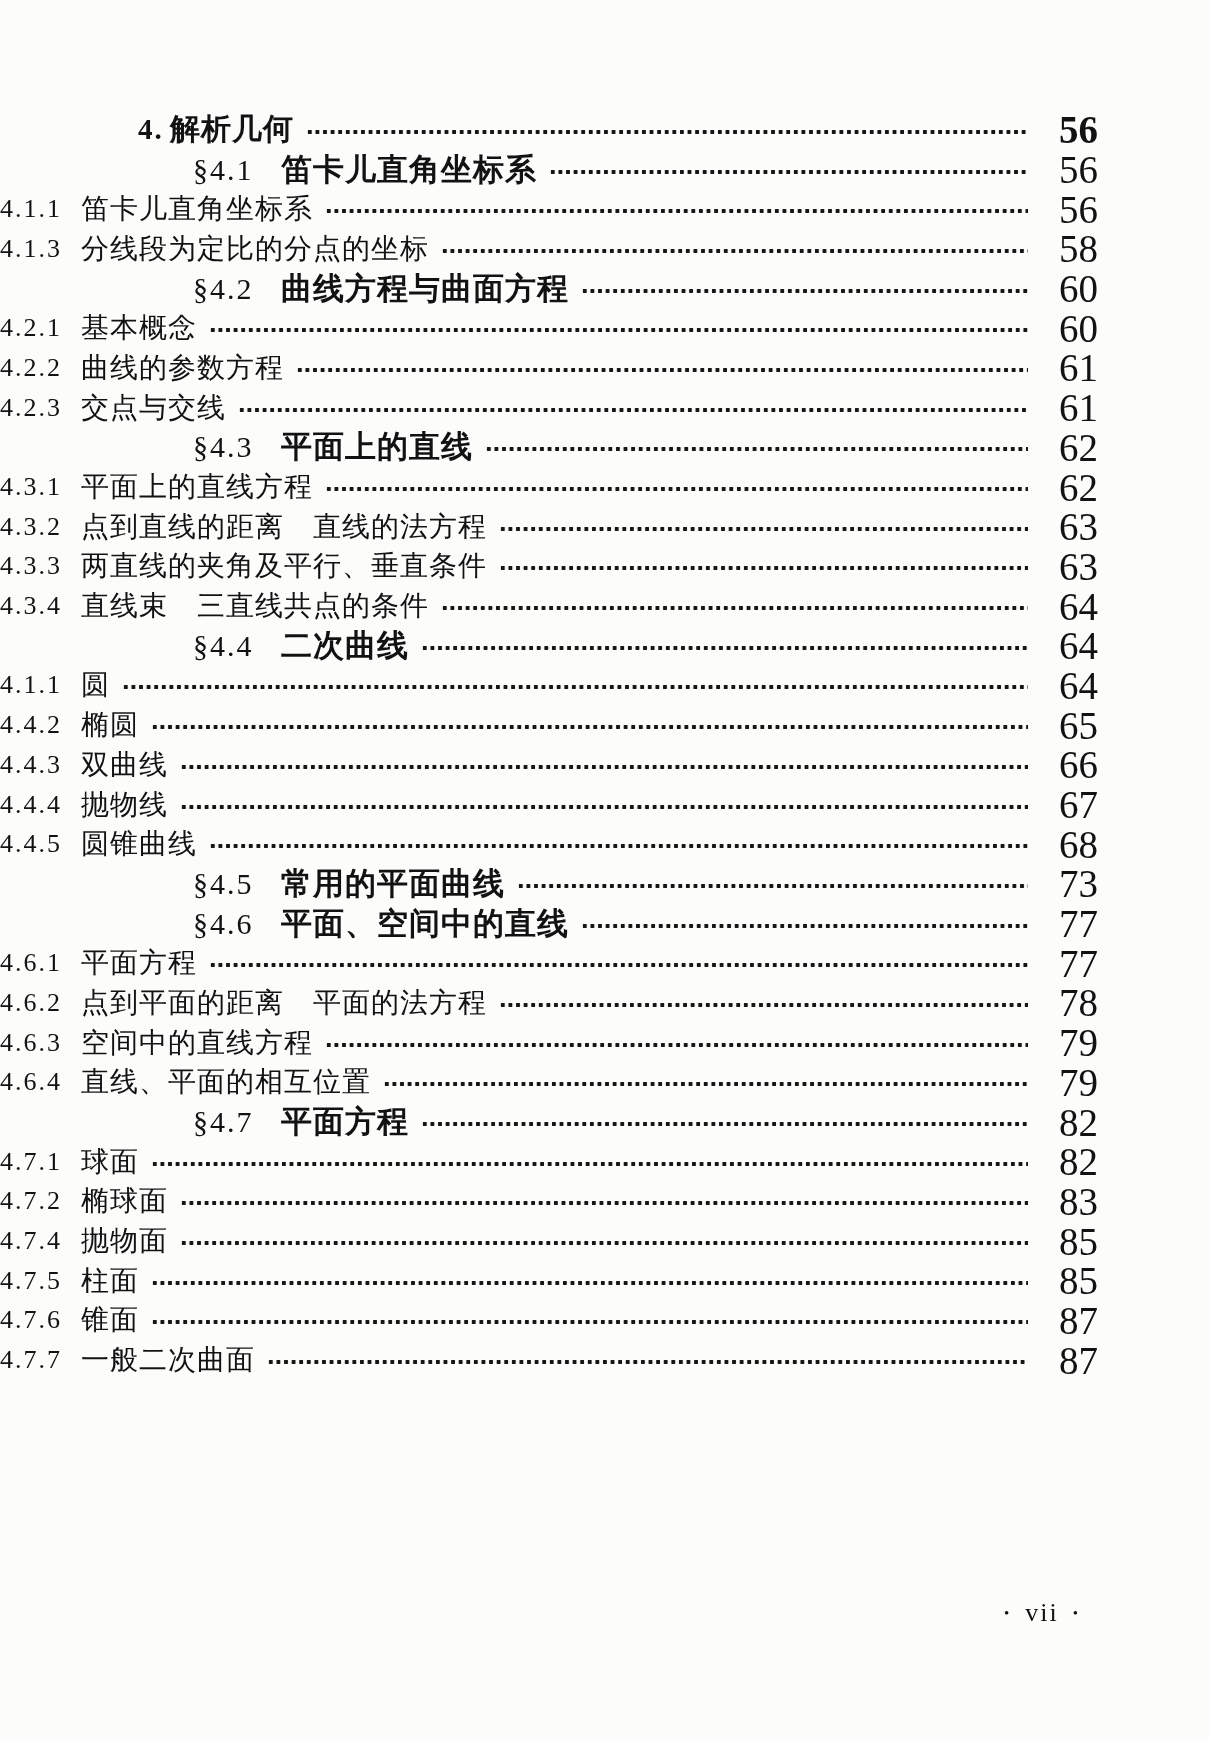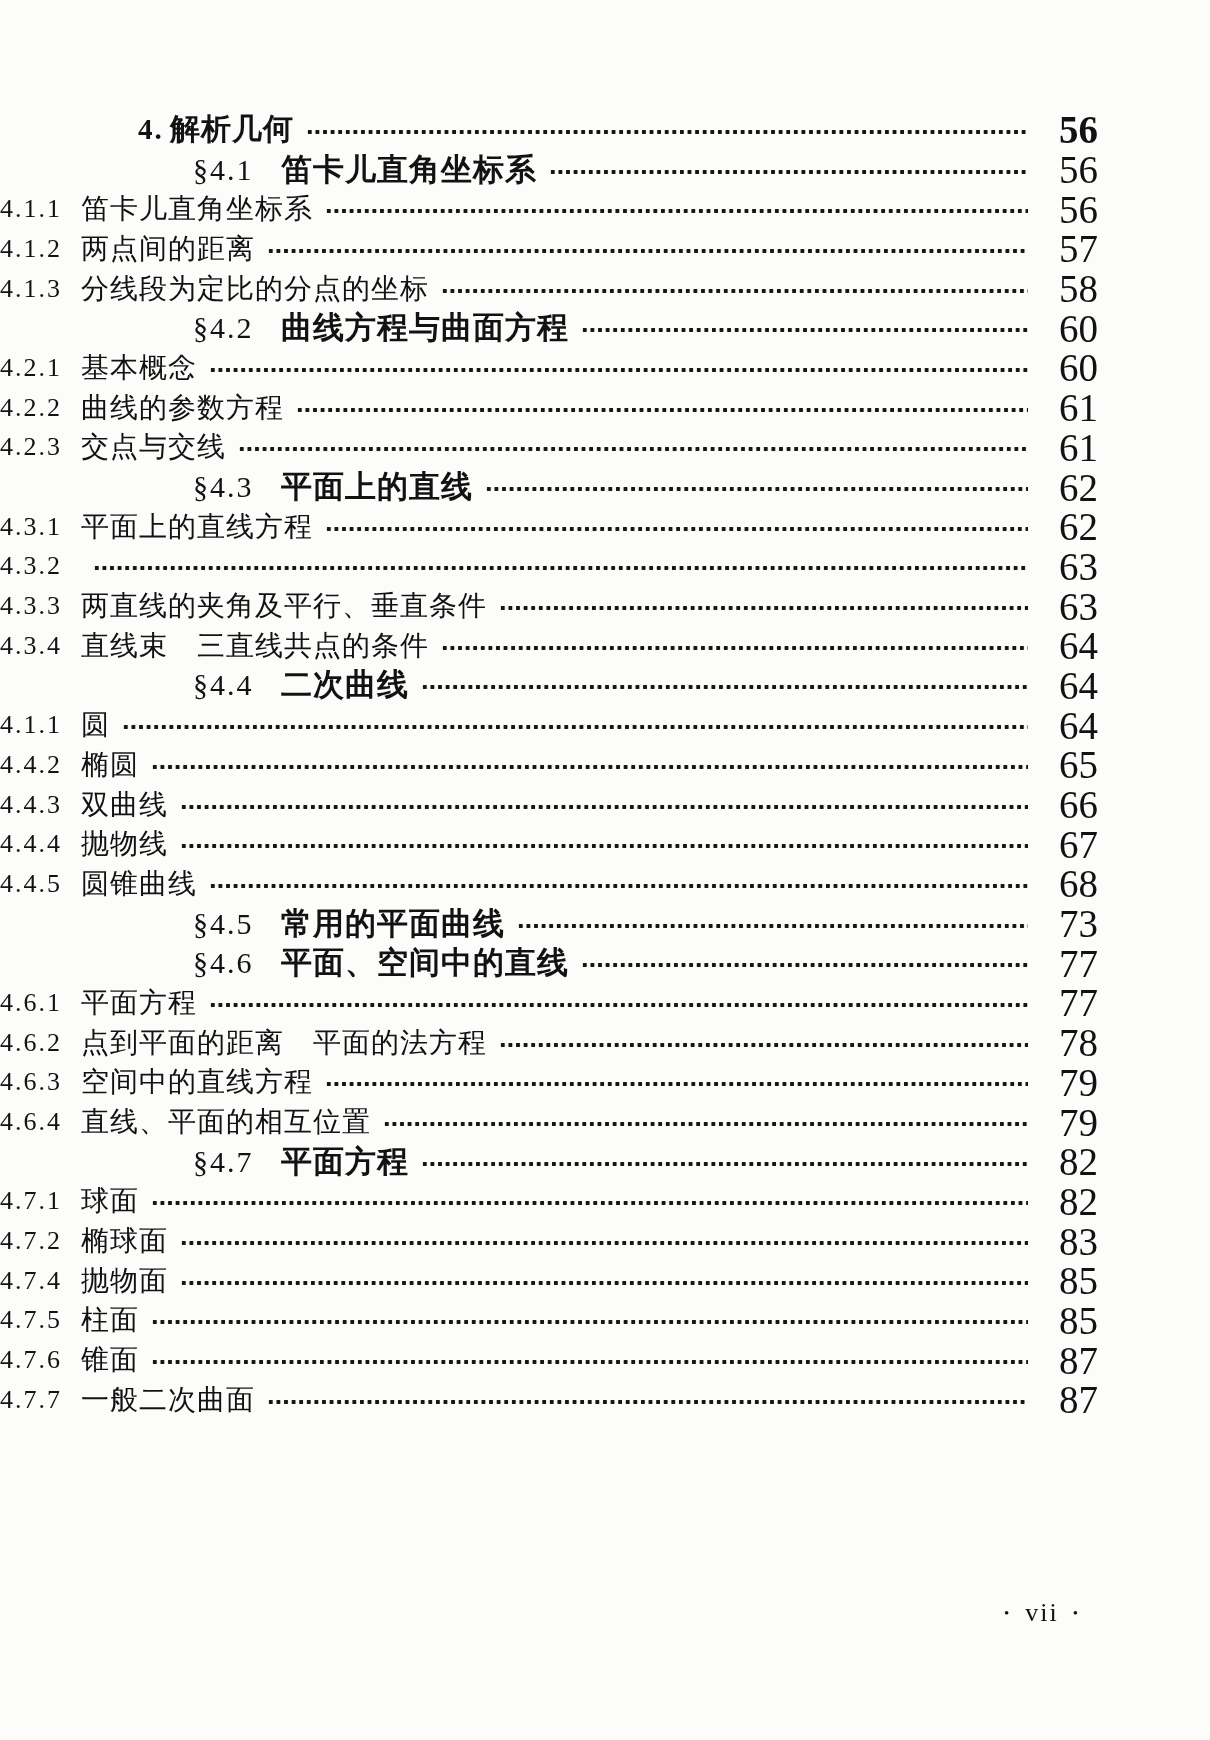--- a/index.html
+++ b/index.html
@@ -104,26 +104,20 @@
       <span class="leader"></span>
       <span class="page-num">56</span>
     </div>
       <div class="toc-row level-2">
       <span class="num">4.1.1</span>
       <span class="title">笛卡儿直角坐标系</span>
       <span class="leader"></span>
       <span class="page-num">56</span>
     </div>
       <div class="toc-row level-2">
-      <span class="num">4.1.2</span>
-      <span class="title">两点间的距离</span>
-      <span class="leader"></span>
-      <span class="page-num">57</span>
-    </div>
-      <div class="toc-row level-2">
       <span class="num">4.1.3</span>
       <span class="title">分线段为定比的分点的坐标</span>
       <span class="leader"></span>
       <span class="page-num">58</span>
     </div>
       <div class="toc-row level-1">
       <span class="num">§4.2</span>
       <span class="title">曲线方程与曲面方程</span>
       <span class="leader"></span>
       <span class="page-num">60</span>
@@ -153,20 +147,21 @@
       <span class="page-num">62</span>
     </div>
       <div class="toc-row level-2">
       <span class="num">4.3.1</span>
       <span class="title">平面上的直线方程</span>
       <span class="leader"></span>
       <span class="page-num">62</span>
     </div>
       <div class="toc-row level-2">
       <span class="num">4.3.2</span>
+      <span class="title">点到直线的距离　直线的法方程</span>
       <span class="leader"></span>
       <span class="page-num">63</span>
     </div>
       <div class="toc-row level-2">
       <span class="num">4.3.3</span>
       <span class="title">两直线的夹角及平行、垂直条件</span>
       <span class="leader"></span>
       <span class="page-num">63</span>
     </div>
       <div class="toc-row level-2">

